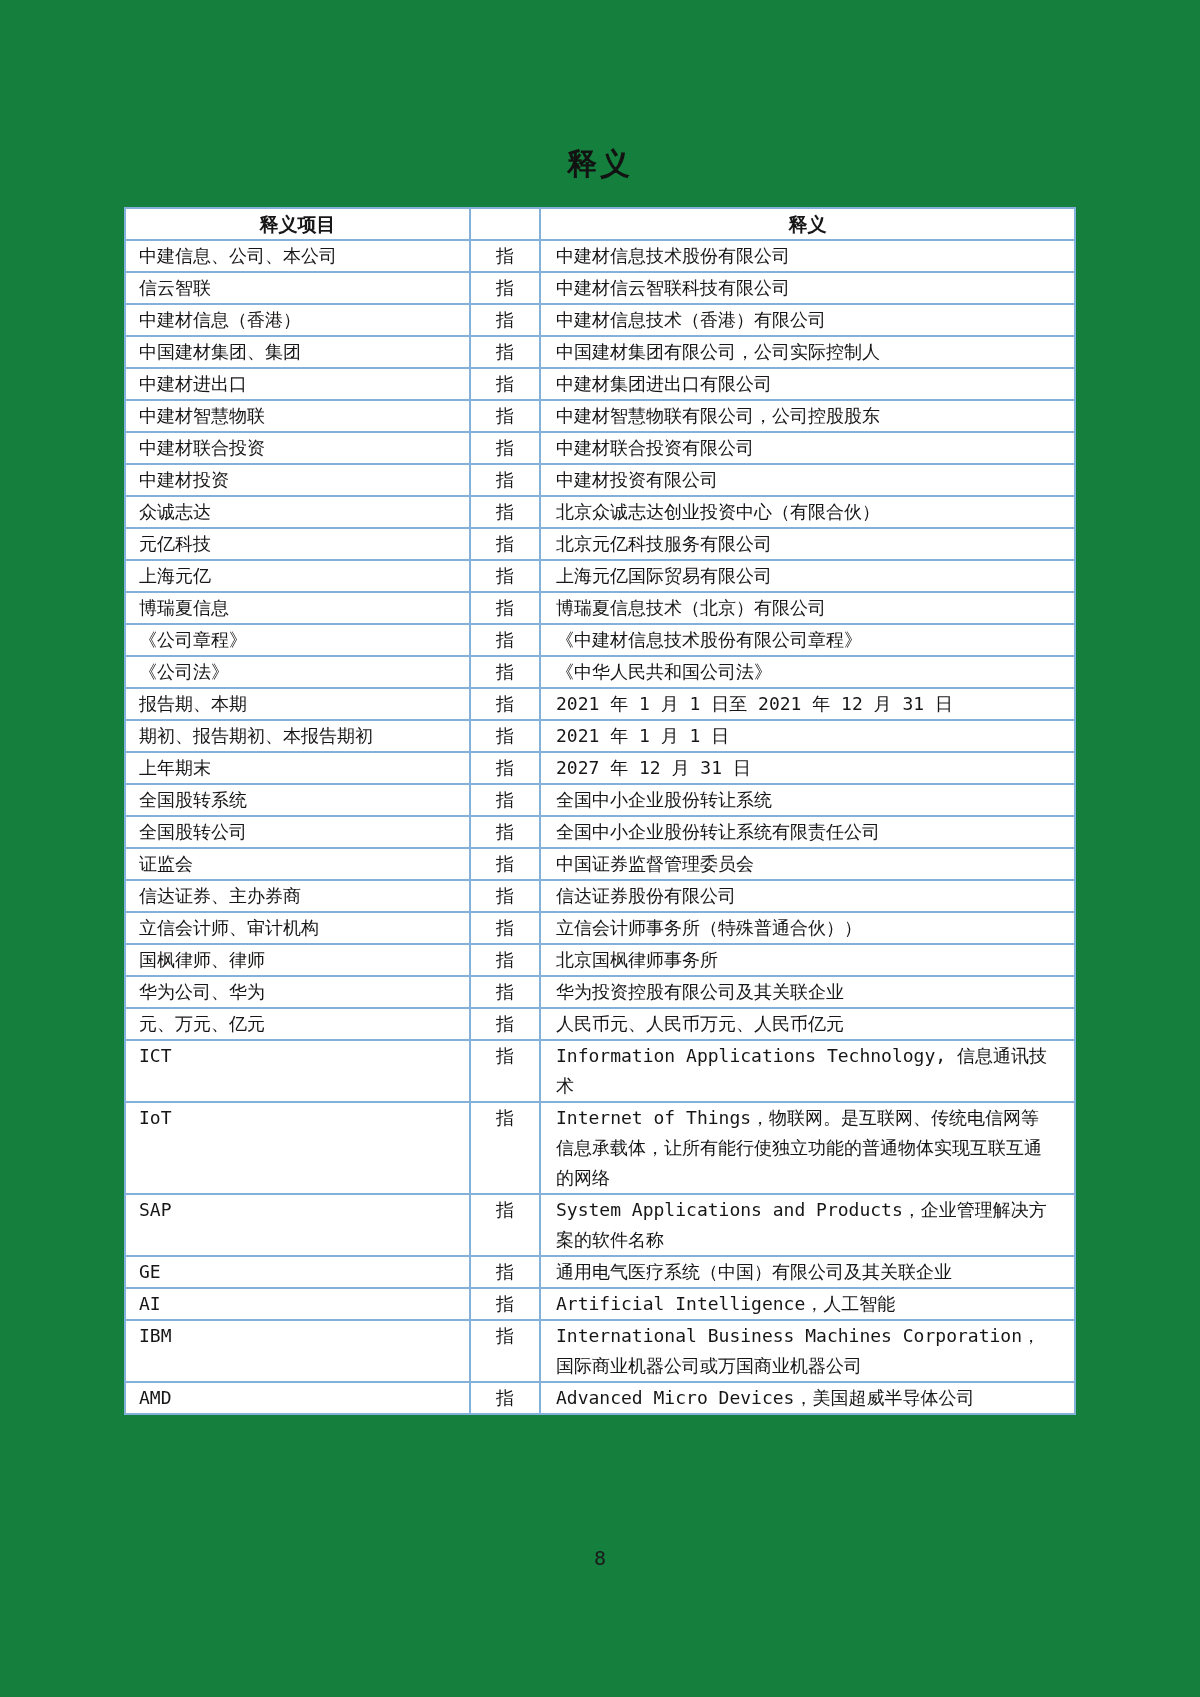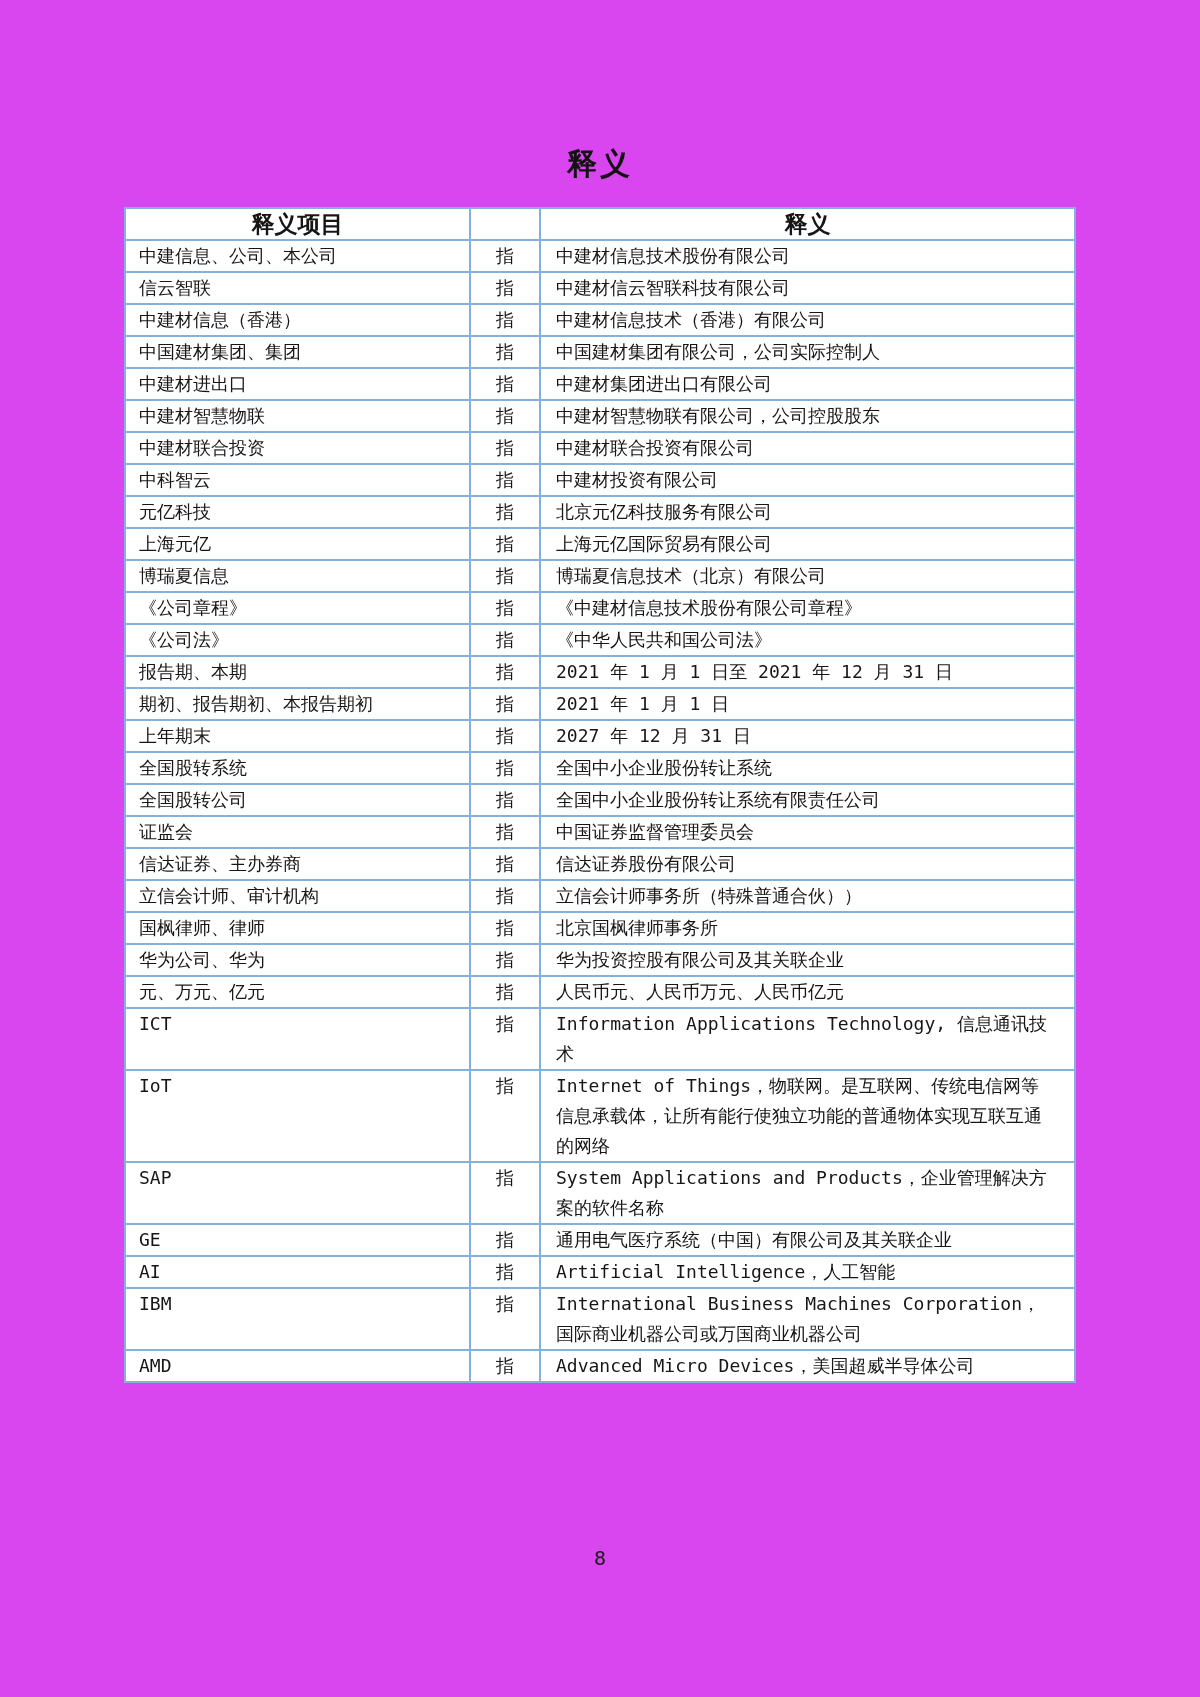--- a/index.html
+++ b/index.html
@@ -1,21 +1,21 @@
 <!DOCTYPE html>
 <html><head>
 <meta charset="utf-8">
 <style>
   * { margin:0; padding:0; box-sizing:border-box; }
   html,body { background:#ffffff; }
   .page {
     position:relative;
     width:1200px;
     height:1697px;
-    background:#d946ef;
+    background:#15803d;
     font-family:"Liberation Serif","DejaVu Serif",serif;
     color:#161616;
     overflow:hidden;
   }
   .doc-title {
     position:absolute;
     top:144px; left:0;
     width:1200px;
     text-align:center;
     font-family:"DejaVu Sans","Liberation Sans",sans-serif;
@@ -38,21 +38,21 @@
   .def-table th, .def-table td {
     border:2px solid #84b1d9;
     vertical-align:top;
     color:#161616;
     overflow:hidden;
   }
   .def-table th {
     height:30px;
     font-family:"DejaVu Sans","Liberation Sans",sans-serif;
     font-weight:bold;
-    font-size:23px;
+    font-size:19px;
     line-height:30px;
     text-align:center;
   }
   .def-table td {
     font-family:"DejaVu Sans Mono","Liberation Mono",monospace;
     font-size:18px;
     line-height:30px;
     height:30px;
   }
   td.td-term { padding:0 6px 0 13px; }
@@ -118,23 +118,28 @@
           <td class="td-term">中建材智慧物联</td>
           <td class="td-mid">指</td>
           <td class="td-def">中建材智慧物联有限公司，公司控股股东</td>
         </tr>
         <tr>
           <td class="td-term">中建材联合投资</td>
           <td class="td-mid">指</td>
           <td class="td-def">中建材联合投资有限公司</td>
         </tr>
         <tr>
-          <td class="td-term">中科智云</td>
+          <td class="td-term">中建材投资</td>
           <td class="td-mid">指</td>
           <td class="td-def">中建材投资有限公司</td>
+        </tr>
+        <tr>
+          <td class="td-term">众诚志达</td>
+          <td class="td-mid">指</td>
+          <td class="td-def">北京众诚志达创业投资中心（有限合伙）</td>
         </tr>
         <tr>
           <td class="td-term">元亿科技</td>
           <td class="td-mid">指</td>
           <td class="td-def">北京元亿科技服务有限公司</td>
         </tr>
         <tr>
           <td class="td-term">上海元亿</td>
           <td class="td-mid">指</td>
           <td class="td-def">上海元亿国际贸易有限公司</td>

